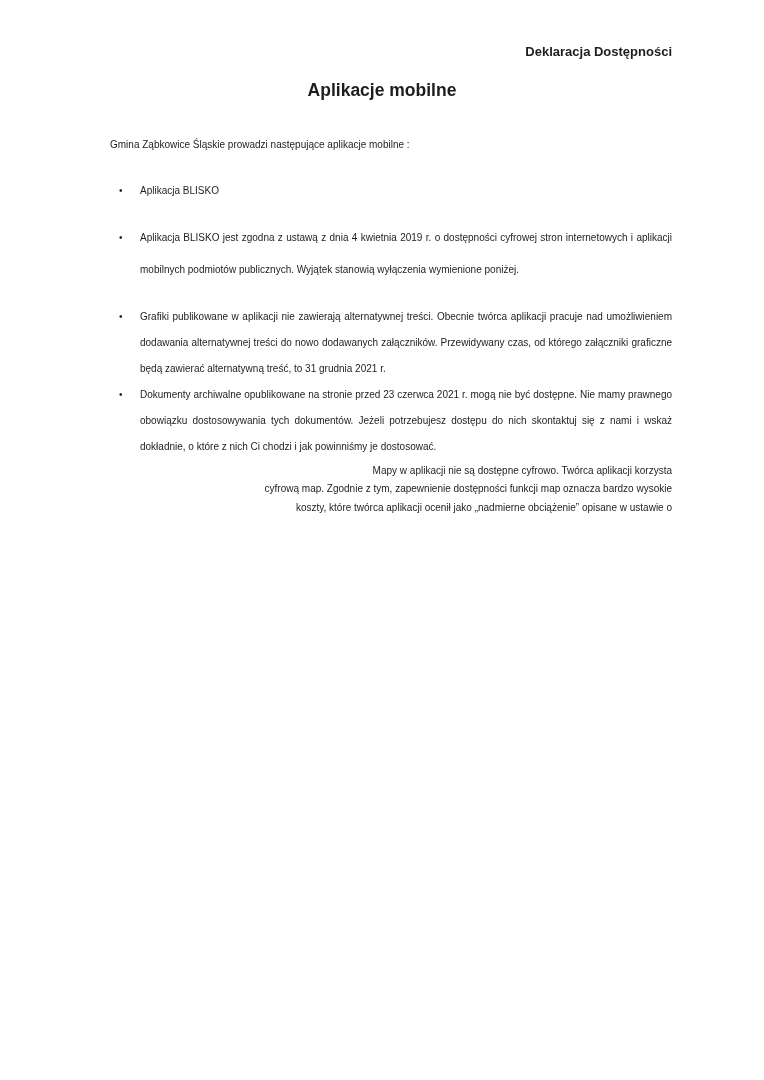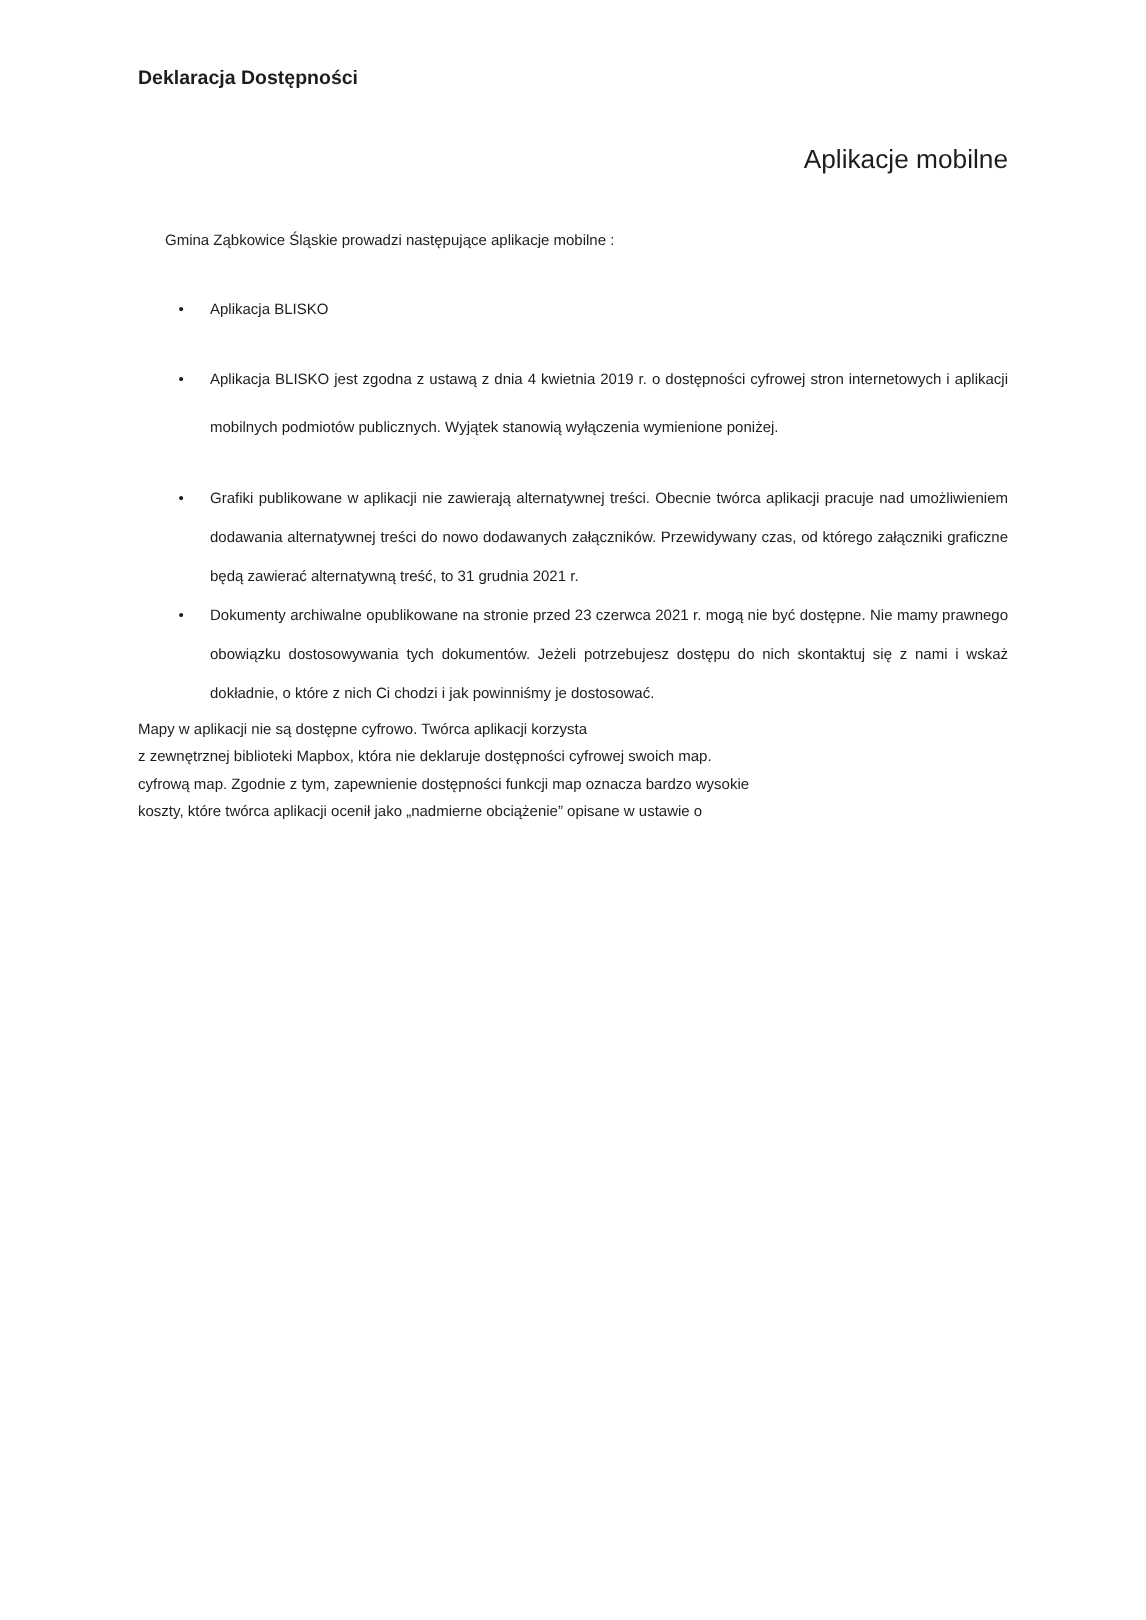--- a/index.html
+++ b/index.html
@@ -11,45 +11,45 @@
     overflow: hidden;
   }
   .page {
     box-sizing: border-box;
     width: 764px; height: 1080px;
     padding: 44px 92px 0 92px;
     background: #ffffff;
   }
   .kicker {
     font-size: 13px; font-weight: bold;
-    line-height: 16px; text-align: left;
+    line-height: 16px; text-align: right;
   }
   .doc-title {
-    font-size: 17.5px; font-weight: normal;
-    line-height: 21px; text-align: right;
-    margin-top: 36px;
+    font-size: 17.5px; font-weight: bold;
+    line-height: 21px; text-align: center;
+    margin-top: 20px;
   }
   .block { font-size: 10px; line-height: 20px; }
   .block .b { font-weight: normal; }
   .heading { font-weight: bold; }
   .bullet { position: relative; padding-left: 48px; }
   .bullet .marker { position: absolute; left: 27px; top: 0; }
   .justify .runs { text-align: justify; }
   .double  { line-height: 32.5px; }
   .onehalf { line-height: 26px; }
   .single  { line-height: 18.5px; }
   .line { white-space: nowrap; }
   
   [data-name="intro-paragraph"]          { margin-top: 34px; padding-left: 18px; }
   [data-name="bullet-aplikacja-blisko"]  { margin-top: 20px; }
   [data-name="bullet-zgodnosc"]          { margin-top: 14px; }
   [data-name="section-heading"]          { margin-top: 8px; }
   [data-name="bullet-grafiki"]           { margin-top: 17px; }
   [data-name="bullet-dokumenty"]         { margin-top: 0; }
-  [data-name="mapy-paragraph"]           { margin-top: 2px; }
+  [data-name="mapy-paragraph"]           { margin-top: 2px; text-align: right; }
 </style>
 </head>
 <body>
 
 <div class="page" data-name="document-page">
   <div class="kicker" data-name="document-kicker">Deklaracja Dostępności</div>
   <div class="doc-title" data-name="document-title">Aplikacje mobilne</div>
   <div data-name="document-blocks">
       <div class="block paragraph" data-name="intro-paragraph">
         <div class="runs" data-name="intro-paragraph-text"><span data-name="text-run">Gmina Ząbkowice Śląskie prowadzi następujące aplikacje mobilne :</span></div>
@@ -65,18 +65,17 @@
       <div class="block bullet onehalf justify" data-name="bullet-grafiki">
         <span class="marker" data-name="bullet-marker-icon">•</span>
         <div class="runs" data-name="bullet-grafiki-text"><span class="b" data-name="text-run-bold">Grafiki publikowane w aplikacji nie zawierają alternatywnej treści.</span><span data-name="text-run"> Obecnie twórca aplikacji pracuje nad umożliwieniem dodawania alternatywnej treści do nowo dodawanych załączników. Przewidywany czas, od którego załączniki graficzne będą zawierać alternatywną treść, to 31 grudnia 2021 r.</span></div>
       </div>
       <div class="block bullet onehalf justify" data-name="bullet-dokumenty">
         <span class="marker" data-name="bullet-marker-icon">•</span>
         <div class="runs" data-name="bullet-dokumenty-text"><span class="b" data-name="text-run-bold">Dokumenty archiwalne opublikowane na stronie przed 23 czerwca 2021 r. mogą nie być dostępne.</span><span data-name="text-run"> Nie mamy prawnego obowiązku dostosowywania tych dokumentów. Jeżeli potrzebujesz dostępu do nich skontaktuj się z nami i wskaż dokładnie, o które z nich Ci chodzi i jak powinniśmy je dostosować.</span></div>
       </div>
       <div class="block paragraph single" data-name="mapy-paragraph">
         <div class="line" data-name="mapy-paragraph-line"><span class="b" data-name="text-run-bold">Mapy w aplikacji nie są dostępne cyfrowo.</span><span data-name="text-run"> Twórca aplikacji korzysta</span></div>
-        <div class="line" data-name="mapy-paragraph-line"><span data-name="text-run">z zewnętrznej biblioteki Mapbox, która nie deklaruje dostępności cyfrowej swoich map.</span></div>
         <div class="line" data-name="mapy-paragraph-line"><span data-name="text-run">cyfrową map. Zgodnie z tym, zapewnienie dostępności funkcji map oznacza bardzo wysokie</span></div>
         <div class="line" data-name="mapy-paragraph-line"><span data-name="text-run">koszty, które twórca aplikacji ocenił jako „nadmierne obciążenie” opisane w ustawie o</span></div>
       </div>
     </div>
 </div>
 
 </body></html>

